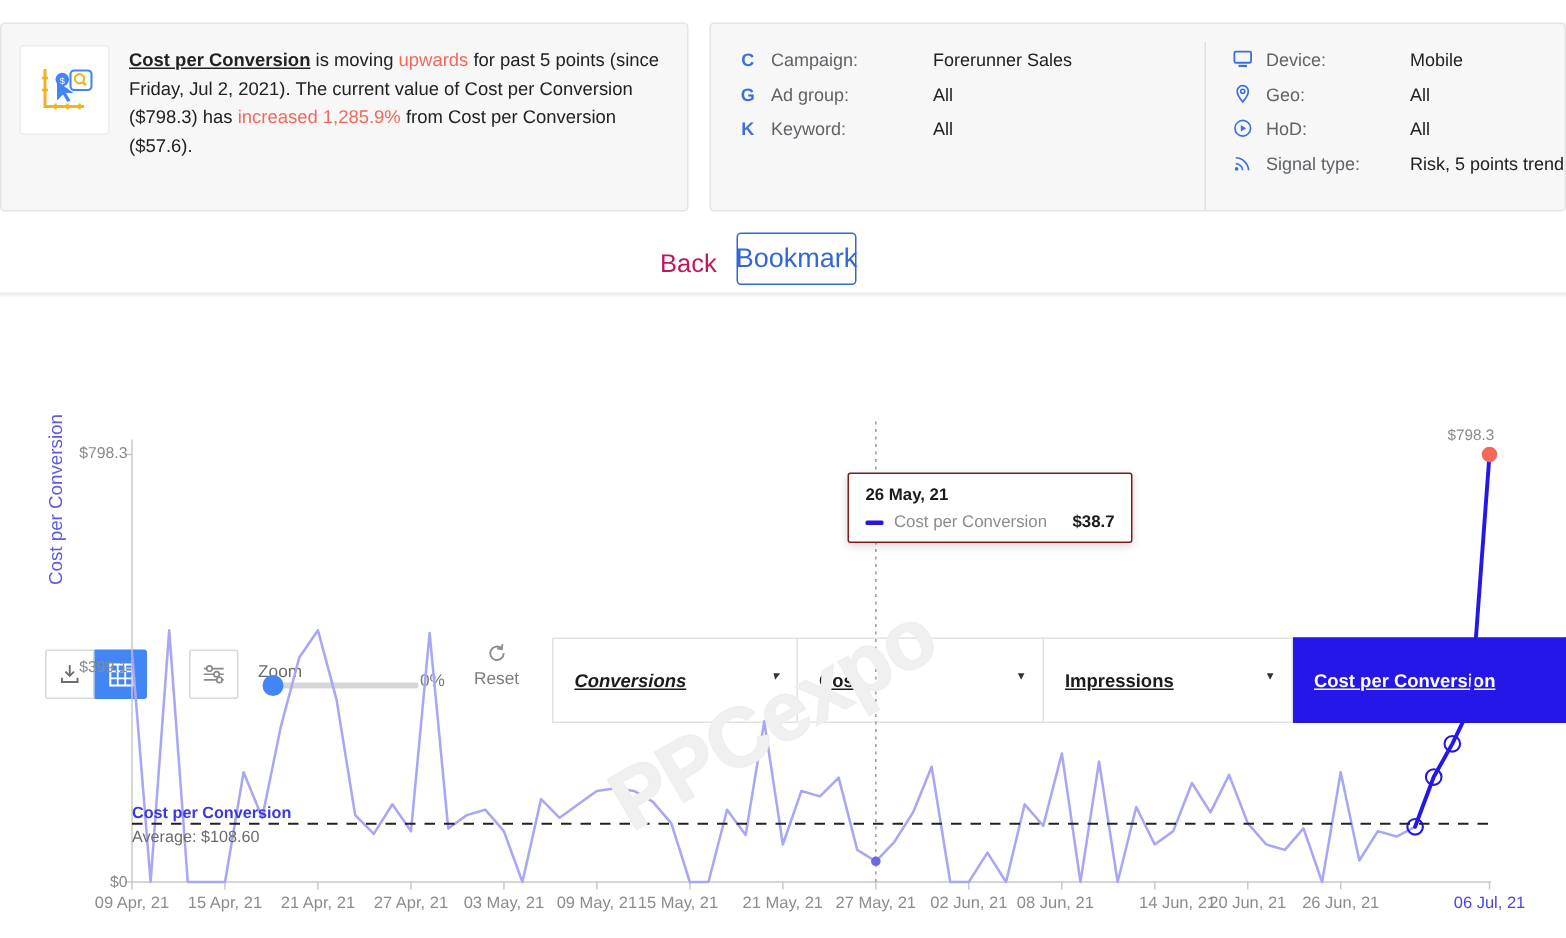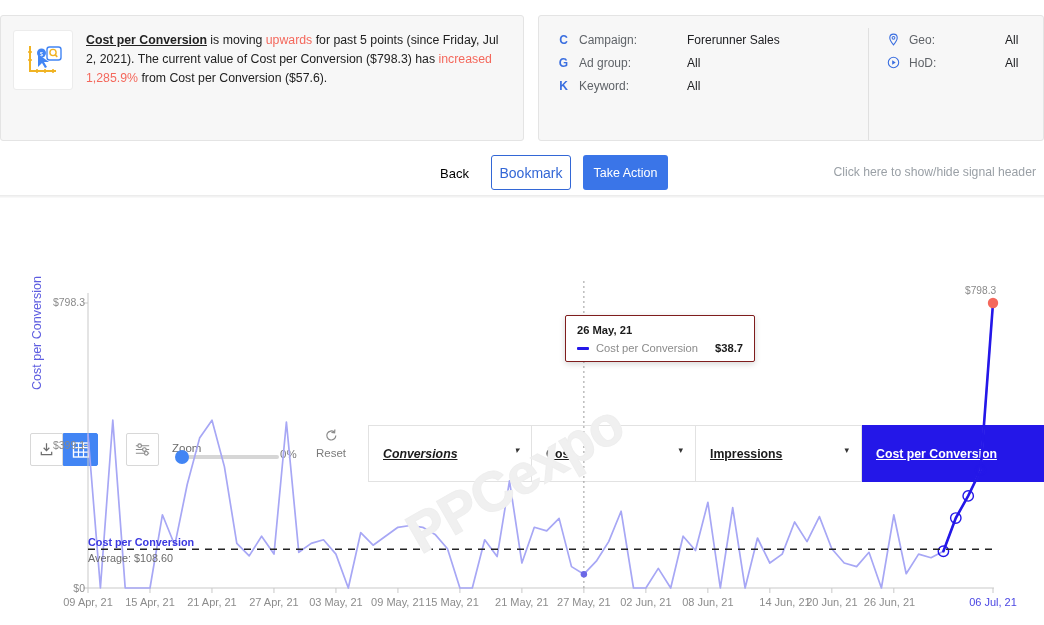--- a/index.html
+++ b/index.html
@@ -21,21 +21,21 @@
   .panels {
     position:absolute; left:0; top:15px; width:1044px; height:126px;
     display:flex; gap:14px;
   }
   .panel {
     background:#f7f7f7;
     border:1px solid #e4e4e4;
     border-radius:3px;
   }
   .panel-left {
-    width:524px; margin-left:0;
+    width:459px; margin-left:0;
     display:flex; align-items:flex-start; padding:14px 12px 0 12px;
   }
   .panel-right {
     flex:1; margin-right:0;
     display:flex; padding:12px 0 0 0;
   }
 
   
   .sig-icon {
     width:60px; height:60px; min-width:60px;
@@ -58,27 +58,27 @@
     width:17px; min-width:17px; margin-right:7px;
     color:#3b6fe0; font-size:12px; font-weight:bold;
     display:flex; align-items:center; justify-content:center;
   }
   .attr-ico svg { display:block; }
   .attr-label { width:108px; color:#5f6368; font-size:12px; }
   .attr-value { color:#202124; font-size:12px; }
   .col-b .attr-label { width:96px; }
   .back-link {
     position:absolute; left:440px; top:166px;
-    color:#000000; font-size:13px; cursor:pointer;
+    color:#be185d; font-size:17px; cursor:pointer;
   }
   .bookmark-btn {
     position:absolute; left:491px; top:155px;
     width:80px; height:35px;
     border:1px solid #3367d6; border-radius:3px; background:#fff;
-    color:#3367d6; font-size:14px;
+    color:#3367d6; font-size:18px;
     display:flex; align-items:center; justify-content:center; cursor:pointer;
   }
   .action-btn {
     position:absolute; left:583px; top:155px;
     width:85px; height:35px;
     border:none; border-radius:3px; background:#3a75e8;
     color:#fff; font-size:12.5px;
     display:flex; align-items:center; justify-content:center; cursor:pointer;
   }
   .toggle-hint {
@@ -215,45 +215,63 @@
           <span class="attr-ico">K</span>
           <span class="attr-label">Keyword:</span>
           <span class="attr-value">All</span>
         </div>
       </div>
 
       <div class="attr-col col-b">
         <div class="attr-row">
           <span class="attr-ico">
             <svg width="13" height="13" viewBox="0 0 14 14">
+                <rect x="1" y="1.5" width="12" height="8" rx="1" fill="none" stroke="#3b6fe0" stroke-width="1.3"></rect>
+                <rect x="4" y="11" width="6" height="1.6" fill="#3b6fe0"></rect>
+              </svg>
+          </span>
+          <span class="attr-label">Device:</span>
+          <span class="attr-value">Mobile</span>
+        </div>
+        <div class="attr-row">
+          <span class="attr-ico">
+            <svg width="13" height="13" viewBox="0 0 14 14">
                 <path d="M7 1.2c-2.3 0-4 1.8-4 4 0 3 4 7.6 4 7.6s4-4.6 4-7.6c0-2.2-1.7-4-4-4z" fill="none" stroke="#3b6fe0" stroke-width="1.2"></path>
                 <circle cx="7" cy="5.2" r="1.5" fill="none" stroke="#3b6fe0" stroke-width="1.1"></circle>
               </svg>
           </span>
           <span class="attr-label">Geo:</span>
           <span class="attr-value">All</span>
         </div>
         <div class="attr-row">
           <span class="attr-ico">
             <svg width="13" height="13" viewBox="0 0 14 14">
                 <circle cx="7" cy="7" r="5.6" fill="none" stroke="#3b6fe0" stroke-width="1.2"></circle>
                 <path d="M5.6 4.6 L9.4 7 L5.6 9.4 Z" fill="#3b6fe0"></path>
               </svg>
           </span>
           <span class="attr-label">HoD:</span>
           <span class="attr-value">All</span>
         </div>
+        <div class="attr-row">
+          <span class="attr-ico">
+            <svg width="13" height="13" viewBox="0 0 14 14">
+                <circle cx="2.6" cy="11.4" r="1.3" fill="#3b6fe0"></circle>
+                <path d="M2 7.6a5.5 5.5 0 0 1 5 4.8M2 3.4a9.6 9.6 0 0 1 9.2 9" fill="none" stroke="#3b6fe0" stroke-width="1.2"></path>
+              </svg>
+          </span>
+          <span class="attr-label">Signal type:</span>
+          <span class="attr-value">Risk, 5 points trend</span>
+        </div>
       </div>
     </div>
   </div>
 
   <div class="back-link">Back</div>
   <div class="bookmark-btn">Bookmark</div>
-  <div class="action-btn">Take Action</div>
-  <div class="toggle-hint">Click here to show/hide signal header</div>
   <div class="hdr-divider"></div>
 </div>
 
 <div class="toolbar">
 
   <div class="iconbtn btn-download">
     <svg width="17" height="17" viewBox="0 0 18 18">
       <path d="M9 2.5v7M6 7.2 9 10.2 12 7.2" fill="none" stroke="#6d6d6d" stroke-width="1.3"></path>
       <path d="M3.5 11.5v3h11v-3" fill="none" stroke="#6d6d6d" stroke-width="1.3"></path>
     </svg>
@@ -367,17 +385,17 @@
 <div class="x-tick" style="left: 58px; width: 60px; text-align: center;">09 Apr, 21</div>
 <div class="x-tick" style="left: 119.986px; width: 60px; text-align: center;">15 Apr, 21</div>
 <div class="x-tick" style="left: 181.973px; width: 60px; text-align: center;">21 Apr, 21</div>
 <div class="x-tick" style="left: 243.959px; width: 60px; text-align: center;">27 Apr, 21</div>
 <div class="x-tick" style="left: 305.945px; width: 60px; text-align: center;">03 May, 21</div>
 <div class="x-tick" style="left: 367.932px; width: 60px; text-align: center;">09 May, 21</div>
 <div class="x-tick" style="left: 422px; width: 60px; text-align: center;">15 May, 21</div>
 <div class="x-tick" style="left: 491.904px; width: 60px; text-align: center;">21 May, 21</div>
 <div class="x-tick" style="left: 553.89px; width: 60px; text-align: center;">27 May, 21</div>
 <div class="x-tick" style="left: 615.877px; width: 60px; text-align: center;">02 Jun, 21</div>
-<div class="x-tick" style="left: 677.863px; width: 60px; text-align: center;">08 Jun, 21</div>
+<div class="x-tick" style="left: 677.863px; width: 60px; text-align: left;">08 Jun, 21</div>
 <div class="x-tick" style="left: 755px; width: 60px; text-align: center;">14 Jun, 21</div>
 <div class="x-tick" style="left: 801.836px; width: 60px; text-align: center;">20 Jun, 21</div>
-<div class="x-tick" style="left: 863.822px; width: 60px; ">26 Jun, 21</div>
+<div class="x-tick" style="left: 863.822px; width: 60px; text-align: center;">26 Jun, 21</div>
 <div class="x-tick last" style="left: 963px; width: 60px; text-align: center;">06 Jul, 21</div>
 
 </body></html>

